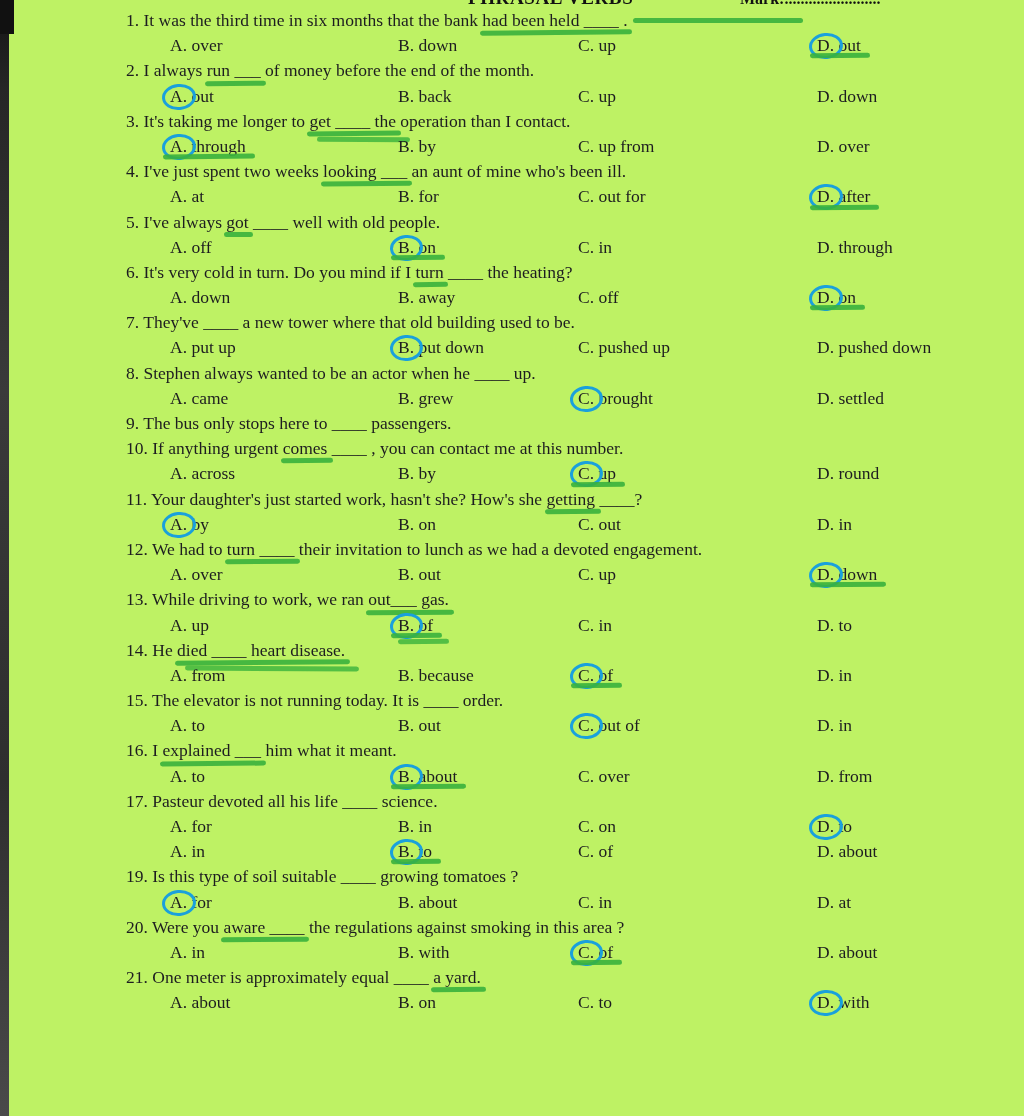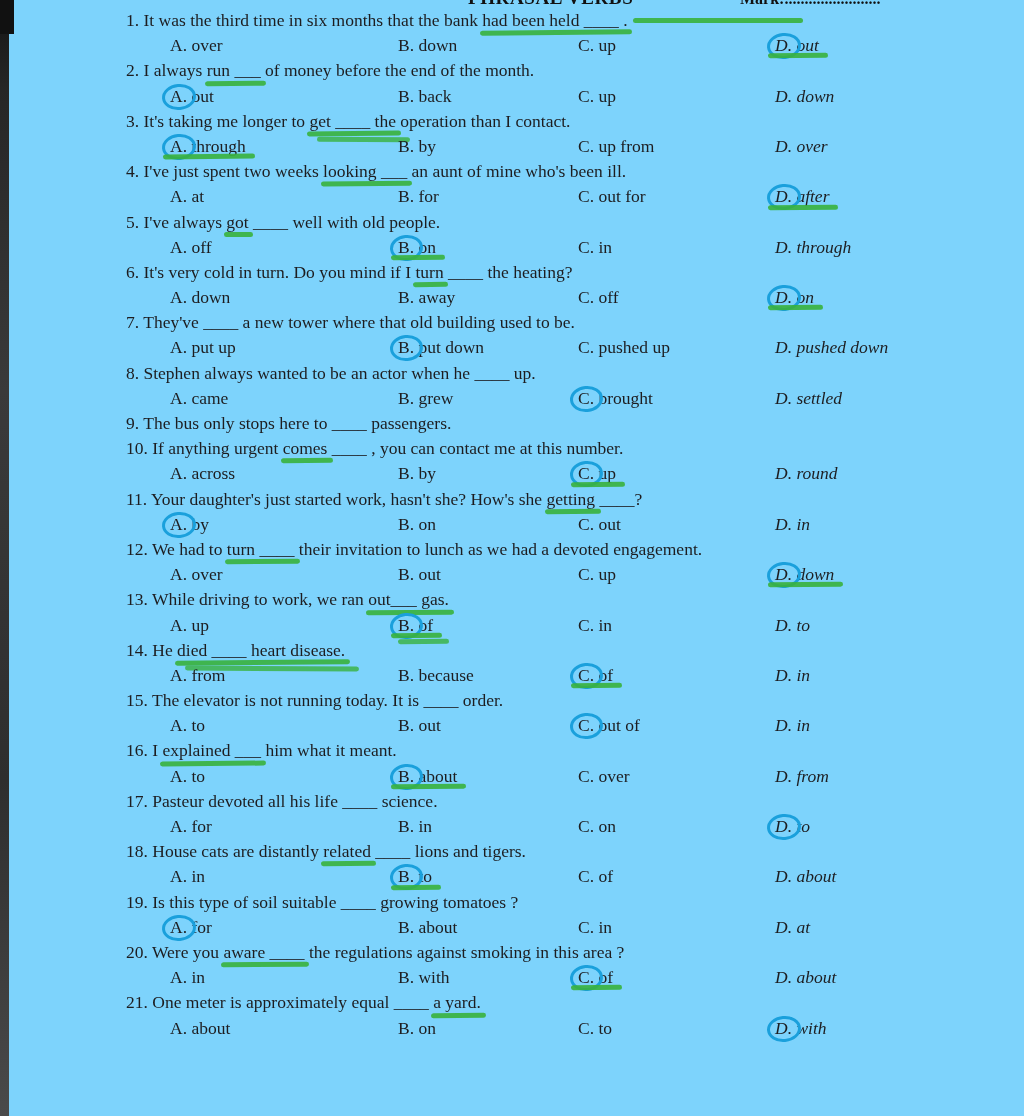--- a/index.html
+++ b/index.html
@@ -1,20 +1,20 @@
 <!DOCTYPE html>
 <html style="--blue: #1aa0dc; --green: #38b13c;"><head>
 <meta charset="utf-8">
 <style>
   * { margin:0; padding:0; box-sizing:border-box; }
   html,body { background:#e8e8e8; }
   body { width:1024px; height:1116px; font-family:"Liberation Serif", serif; }
   .page {
     position:relative; width:1024px; height:1116px;
-    background:#7dd3fc; overflow:hidden;
+    background:#bef264; overflow:hidden;
     color:#1d1d20; font-size:17.5px;
   }
   .scan-edge {
     position:absolute; left:0; top:0; width:9px; height:100%;
     background:linear-gradient(180deg,#141414 0%,#262626 8%,#3a3a3a 35%,#2e2e2e 70%,#4a4a4a 100%);
   }
   .scan-corner { position:absolute; left:0; top:0; width:14px; height:34px; background:#111; }
   .header-title {
     position:absolute; top:-13px; left:468px;
     font-weight:bold; font-size:19px; letter-spacing:.6px; color:#111;
@@ -23,21 +23,21 @@
     position:absolute; top:-10px; left:740px;
     font-weight:bold; font-size:16px; color:#111;
   }
   .questions { position:absolute; top:8px; left:0; right:0; }
   .q-line { padding-left:126px; height:25.2px; line-height:25.2px; white-space:nowrap; }
   .q-num { display:inline; }
   .seg { position:relative; display:inline; }
   .seg-u { position:relative; display:inline-block; }
   .opts { position:relative; height:25.2px; line-height:25.2px; }
   .opt { position:absolute; top:0; white-space:nowrap; }
-  .optA { left:170px; } .optB { left:398px; } .optC { left:578px; } .optD { left:775px;font-style:italic; }
+  .optA { left:170px; } .optB { left:398px; } .optC { left:578px; } .optD { left:817px; }
   .letter { position:relative; display:inline-block; }
   .otext { display:inline; }
   .circle-mark {
     position:absolute; left:-8px; right:-9px; top:0px; bottom:-1px;
     border:3px solid var(--blue,#1aa0dc); border-radius:50%;
     transform:rotate(-5deg); pointer-events:none;
   }
   .u-mark {
     position:absolute; left:-2px; right:-5px; bottom:-2px; height:5px;
     background:var(--green,#38b13c); border-radius:3px; opacity:.9;
@@ -207,21 +207,20 @@
       <div class="q-block">
         <div class="q-line"><span class="q-num">17. </span><span class="seg">Pasteur devoted all his life ____ science.</span></div>
         <div class="opts">
           <span class="opt optA"><span class="letter">A.</span><span class="otext">&nbsp;for</span></span>
           <span class="opt optB"><span class="letter">B.</span><span class="otext">&nbsp;in</span></span>
           <span class="opt optC"><span class="letter">C.</span><span class="otext">&nbsp;on</span></span>
           <span class="opt optD"><span class="letter">D.<span class="circle-mark"></span></span><span class="otext">&nbsp;to</span></span>
         </div>
       </div>
       <div class="q-block">
-        <div class="q-line"><span class="q-num">18. </span><span class="seg">House cats are distantly </span><span class="seg-u">related<span class="u-mark"></span></span><span class="seg"> ____ lions and tigers.</span></div>
         <div class="opts">
           <span class="opt optA"><span class="letter">A.</span><span class="otext">&nbsp;in</span></span>
           <span class="opt optB"><span class="letter">B.<span class="circle-mark"></span></span><span class="otext">&nbsp;to</span><span class="u-mark-opt"></span></span>
           <span class="opt optC"><span class="letter">C.</span><span class="otext">&nbsp;of</span></span>
           <span class="opt optD"><span class="letter">D.</span><span class="otext">&nbsp;about</span></span>
         </div>
       </div>
       <div class="q-block">
         <div class="q-line"><span class="q-num">19. </span><span class="seg">Is this type of soil suitable ____ growing tomatoes ?</span></div>
         <div class="opts">

